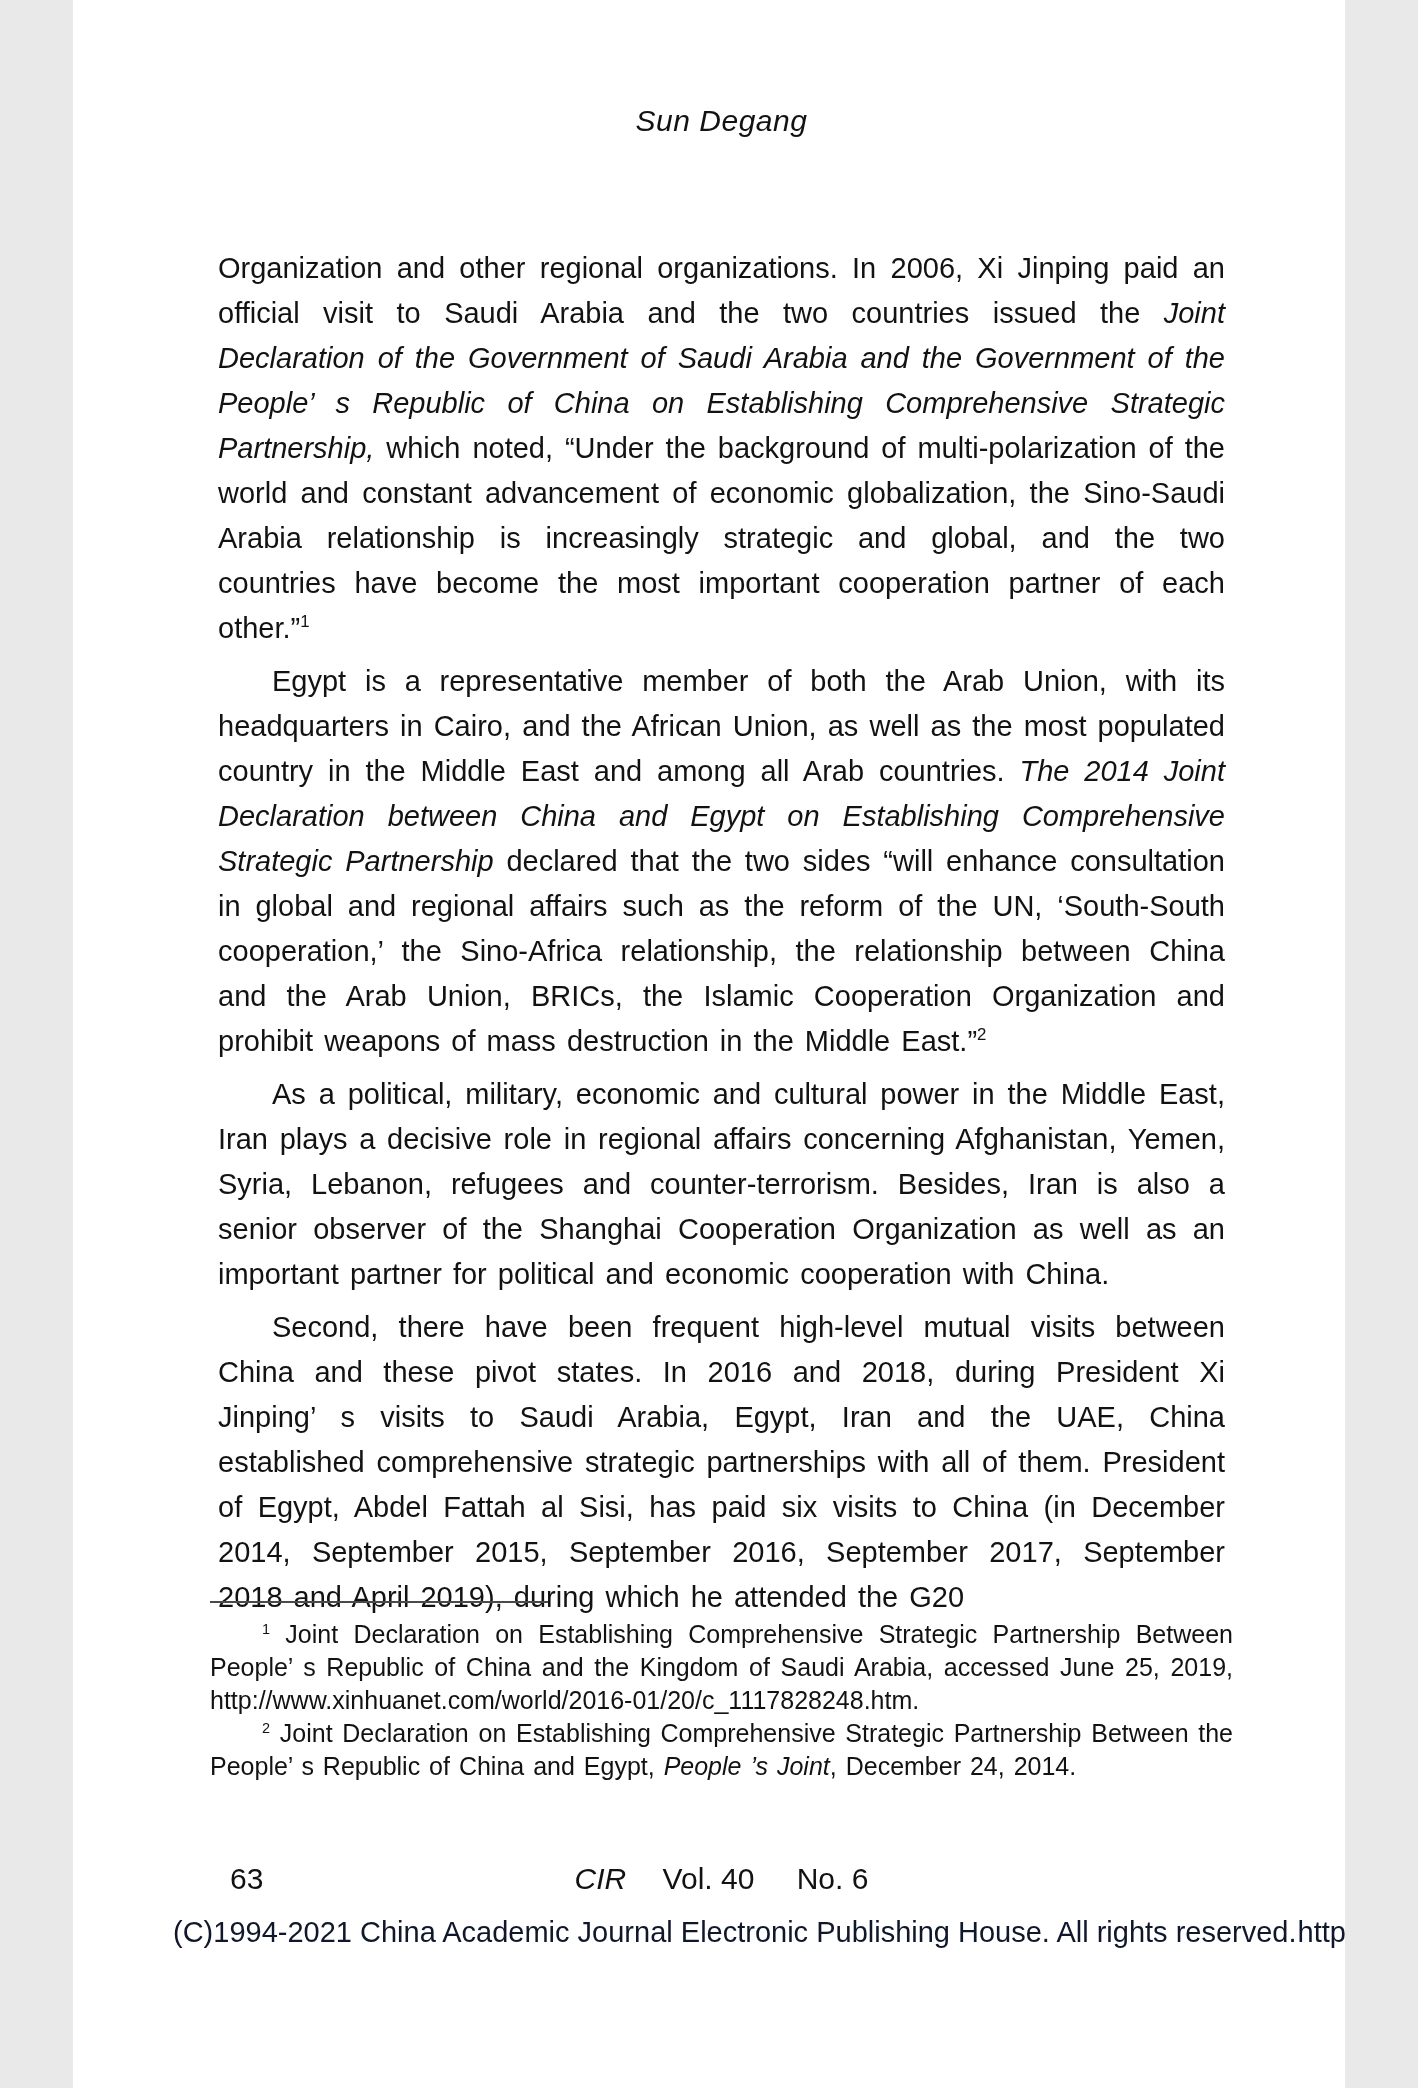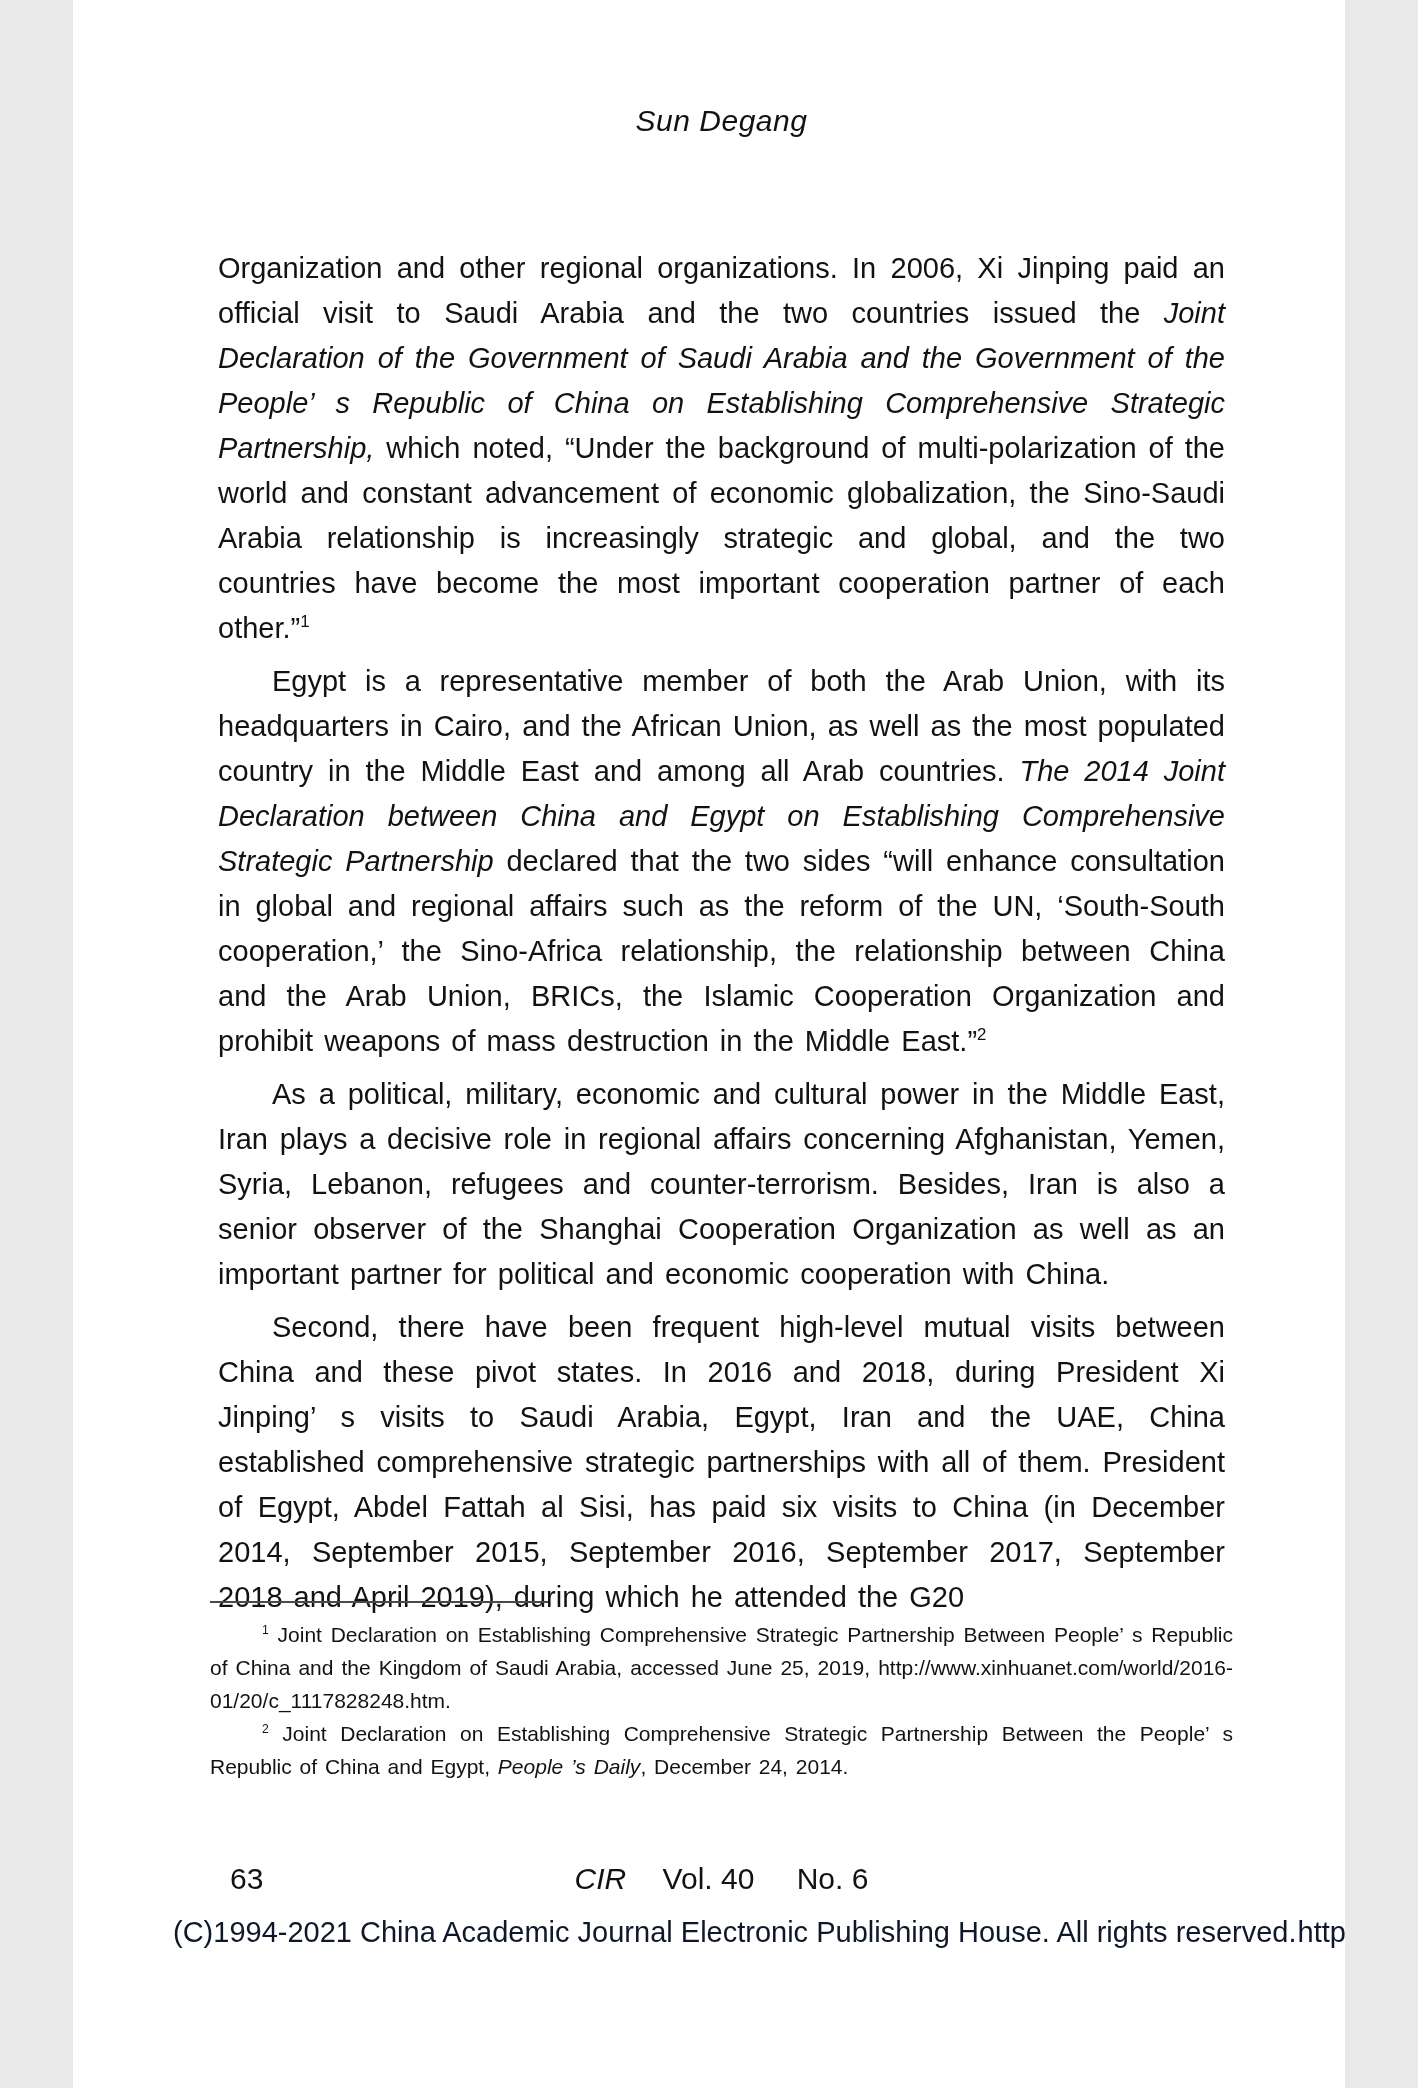--- a/index.html
+++ b/index.html
@@ -42,21 +42,21 @@
     top:1601px;left:137px;
     width:338px;height:0;
     border-top:2px solid #4a4a4a;
   }
   .footnotes{
     position:absolute;
     top:1618px;left:137px;width:1023px;
   }
   .footnote{
     margin:0;
-    font-size:21px;
+    font-size:25px;
     line-height:33px;
     text-align:justify;
     text-indent:52px;
     word-spacing:2px;
   }
   .page-footer{
     position:absolute;
     top:1862px;left:137px;width:1023px;
     font-size:30px;
   }
@@ -90,21 +90,21 @@
       <p class="para"><span>Organization and other regional organizations. In 2006, Xi Jinping paid an official visit to Saudi Arabia and the two countries issued the </span><i>Joint Declaration of the Government of Saudi Arabia and the Government of the People’ s Republic of China on Establishing Comprehensive Strategic Partnership,</i><span> which noted, “Under the background of multi-polarization of the world and constant advancement of economic globalization, the Sino-Saudi Arabia relationship is increasingly strategic and global, and the two countries have become the most important cooperation partner of each other.”</span><sup>1</sup></p>
       <p class="para indent"><span>Egypt is a representative member of both the Arab Union, with its headquarters in Cairo, and the African Union, as well as the most populated country in the Middle East and among all Arab countries. </span><i>The 2014 Joint Declaration between China and Egypt on Establishing Comprehensive Strategic Partnership</i><span> declared that the two sides “will enhance consultation in global and regional affairs such as the reform of the UN, ‘South-South cooperation,’ the Sino-Africa relationship, the relationship between China and the Arab Union, BRICs, the Islamic Cooperation Organization and prohibit weapons of mass destruction in the Middle East.”</span><sup>2</sup></p>
       <p class="para indent"><span>As a political, military, economic and cultural power in the Middle East, Iran plays a decisive role in regional affairs concerning Afghanistan, Yemen, Syria, Lebanon, refugees and counter-terrorism. Besides, Iran is also a senior observer of the Shanghai Cooperation Organization as well as an important partner for political and economic cooperation with China.</span></p>
       <p class="para indent"><span>Second, there have been frequent high-level mutual visits between China and these pivot states. In 2016 and 2018, during President Xi Jinping’ s visits to Saudi Arabia, Egypt, Iran and the UAE, China established comprehensive strategic partnerships with all of them. President of Egypt, Abdel Fattah al Sisi, has paid six visits to China (in December 2014, September 2015, September 2016, September 2017, September 2018 and April 2019), during which he attended the G20</span></p>
     </section>
 
   <div class="fnrule"></div>
 
   <section class="footnotes" id="footnotes">
       <p class="footnote"><sup>1</sup><span>  Joint Declaration on Establishing Comprehensive Strategic Partnership Between People’ s Republic of China and the Kingdom of Saudi Arabia, accessed June 25, 2019, http://www.xinhuanet.com/world/2016-01/20/c_1117828248.htm.</span></p>
-      <p class="footnote"><sup>2</sup><span>  Joint Declaration on Establishing Comprehensive Strategic Partnership Between the People’ s Republic of China and Egypt, </span><i>People ’s Daily</i><span>, December 24, 2014.</span></p>
+      <p class="footnote"><sup>2</sup><span>  Joint Declaration on Establishing Comprehensive Strategic Partnership Between the People’ s Republic of China and Egypt, </span><i>People ’s Joint</i><span>, December 24, 2014.</span></p>
     </section>
 
   <div class="page-footer">
     <span class="pagenum">63</span>
     <span class="journal-line">
       <span class="jabbr">CIR</span>
       <span class="jvol">Vol. 40</span>
       <span class="jiss">No. 6</span>
     </span>
   </div>

